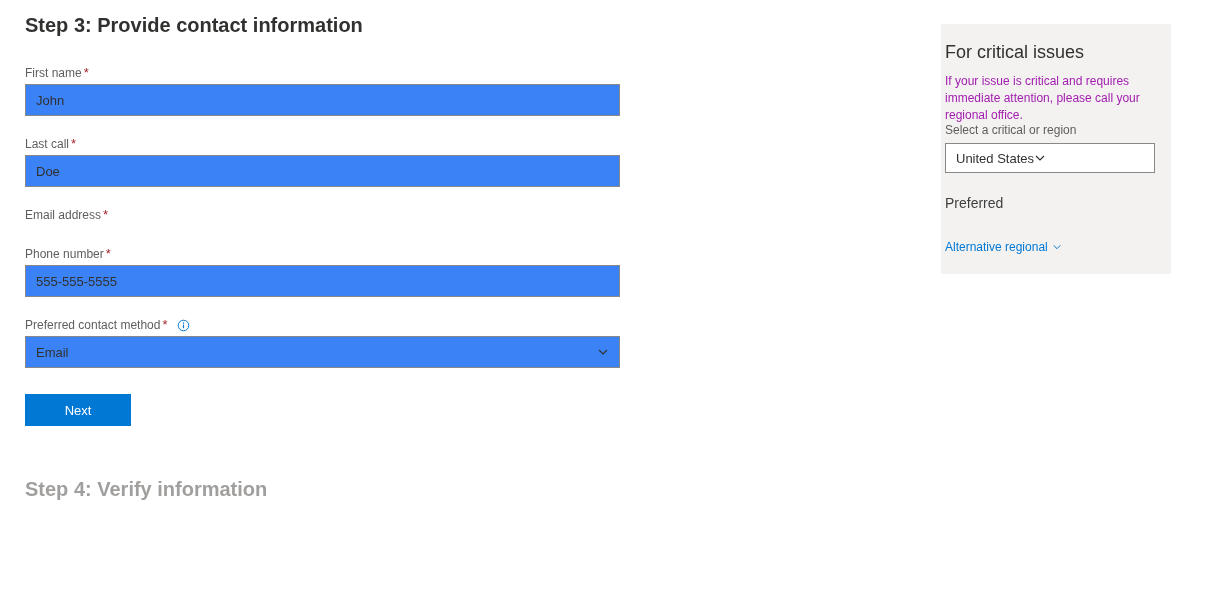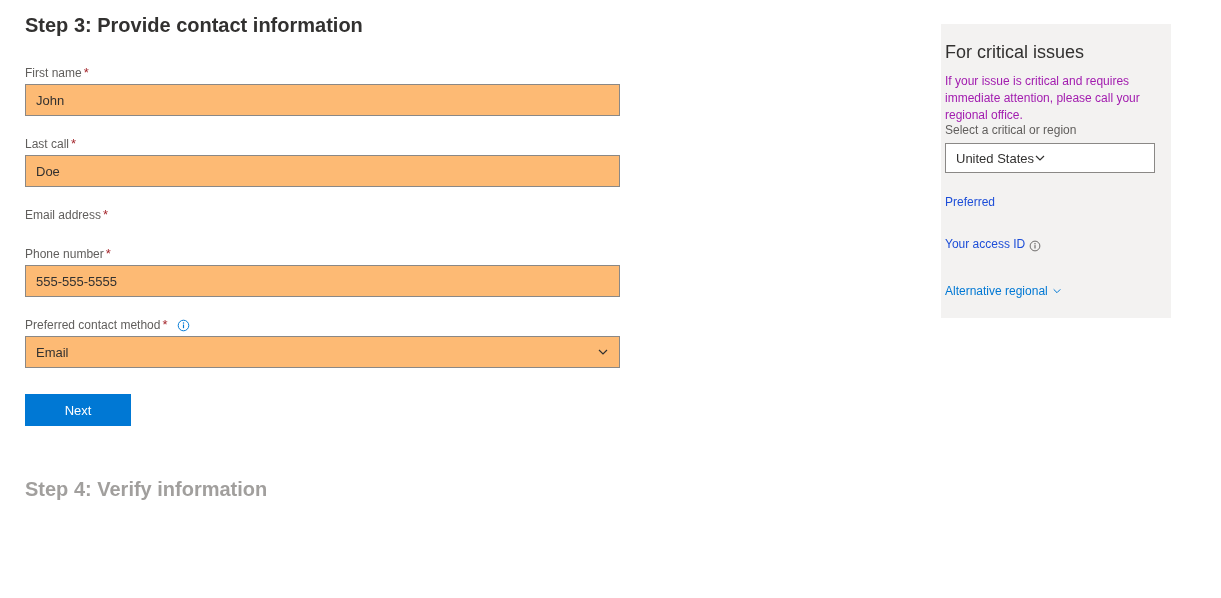--- a/index.html
+++ b/index.html
@@ -35,21 +35,21 @@
     font-size: 12px;
     color: #605e5c;
     display: inline-block;
     margin-bottom: 4px;
   }
   .req { color: #a4262c; margin-left: 2px; }
   .text-input, .select-input {
     width: 595px;
     height: 32px;
     border: 1px solid #8a8886;
-    background: #fdba74;
+    background: #3b82f6;
     padding: 1px 10px;
     font-family: inherit;
     font-size: 13px;
     color: #323130;
     display: flex;
     align-items: center;
     justify-content: space-between;
   }
   .text-input input {
     border: none;
@@ -113,22 +113,22 @@
     background: #fff;
     padding: 0 10px;
     font-size: 13px;
     display: flex;
     align-items: center;
     justify-content: flex-start;
     cursor: pointer;
     margin-bottom: 22px;
   }
   .sidebar-section {
-    font-size: 12px;
-    color: #1d4ed8;
+    font-size: 14px;
+    color: #404040;
     margin-bottom: 4px;
   }
   .sidebar-block { margin-bottom: 28px; }
   .access-row { display: flex; align-items: center; gap: 4px; }
   .alt-link {
     font-size: 12px;
     color: #0078d4;
     cursor: pointer;
     display: inline-flex;
     align-items: center;
@@ -202,32 +202,20 @@
       <svg width="12" height="12" viewBox="0 0 12 12">
           <path d="M2 4 L6 8 L10 4" fill="none" stroke="#323130" stroke-width="1.2"></path>
         </svg>
     </span>
   </div>
 
   <div class="sidebar-block">
     <div class="sidebar-section">Preferred</div>
   </div>
 
-  <div class="sidebar-block">
-    <div class="access-row">
-      <span class="sidebar-section">Your access ID</span>
-      <span>
-        <svg width="12" height="12" viewBox="0 0 16 16">
-            <circle cx="8" cy="8" r="6.5" fill="none" stroke="#605e5c" stroke-width="1.2"></circle>
-            <circle cx="8" cy="5" r="0.9" fill="#605e5c"></circle>
-            <rect x="7.3" y="6.8" width="1.4" height="4.5" fill="#605e5c"></rect>
-          </svg>
-      </span>
-    </div>
-  </div>
 
   <div class="alt-link">
     <span>Alternative regional</span>
     <span>
       <svg width="10" height="10" viewBox="0 0 12 12">
           <path d="M2 4 L6 8 L10 4" fill="none" stroke="#0078d4" stroke-width="1.2"></path>
         </svg>
     </span>
   </div>
 </div>

